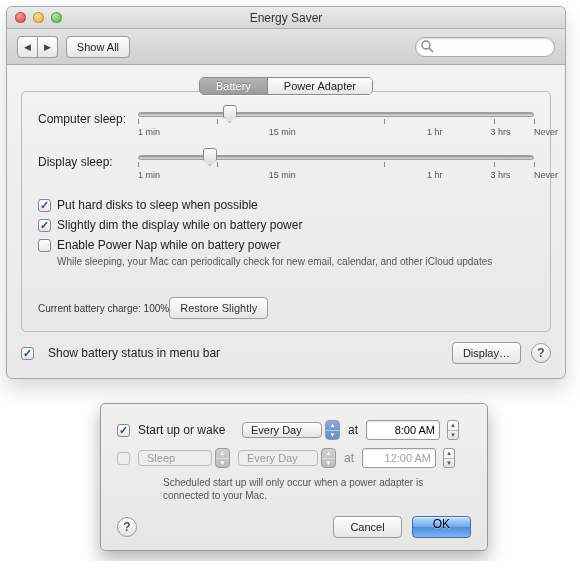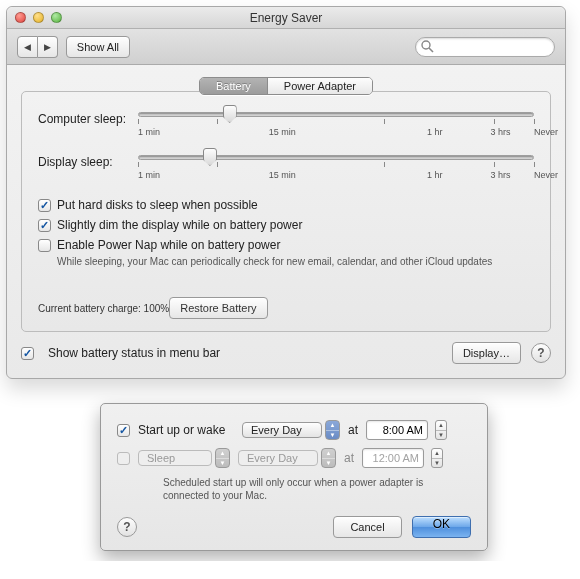--- a/index.html
+++ b/index.html
@@ -173,21 +173,21 @@
   .stepstack {
     display: inline-flex; flex-direction: column;
     border: 1px solid #9a9a9a; border-radius: 4px;
     background: linear-gradient(#8aa8d9,#6a8cc5);
     width: 15px; height: 20px; overflow: hidden;
     margin-left: -5px;
   }
   .stepstack div { flex: 1; display: flex; align-items: center; justify-content: center; font-size: 6px; color: #fff; }
   .stepstack div:first-child { border-bottom: 1px solid rgba(255,255,255,0.4); }
   .timefield {
-    height: 20px; width: 62px; text-align: right; padding: 0 4px;
+    height: 20px; width: 74px; text-align: right; padding: 0 4px;
     border: 1px solid #9a9a9a; border-radius: 3px;
     background: #fff; font-size: 11px;
     box-shadow: inset 0 1px 2px rgba(0,0,0,0.1);
   }
   .sheetrow.disabled .timefield { color: #a3a3a3; }
   .timestep { display: inline-flex; flex-direction: column; border: 1px solid #9a9a9a; border-radius: 3px; width: 12px; height: 20px; background: linear-gradient(#fff,#e4e4e4); margin-left: -1px; }
   .timestep div { flex: 1; display: flex; align-items: center; justify-content: center; font-size: 6px; color: #555; }
   .timestep div:first-child { border-bottom: 1px solid #bbb; }
   .sheetnote { font-size: 10px; color: #555; margin: 6px 0 14px 46px; line-height: 1.3; }
   .sheet-bottom { display: flex; align-items: center; }
@@ -302,21 +302,21 @@
         <span>Slightly dim the display while on battery power</span>
       </div>
       <div class="checkrow">
         <span class="chkbox"></span>
         <span>Enable Power Nap while on battery power</span>
       </div>
       <div class="subnote">While sleeping, your Mac can periodically check for new email, calendar, and other iCloud updates</div>
 
       <div class="bottomline">
         <span>Current battery charge: 100%</span>
-        <div class="aqua-btn">Restore Battery</div>
+        <div class="aqua-btn">Restore Slightly</div>
       </div>
 
     </div>
 
     <div class="outer-bottom">
       <span class="chkbox checked"></span>
       <span>Show battery status in menu bar</span>
       <div class="right-btns">
         <div class="aqua-btn">Display…</div>
         <div class="helpbtn">?</div>

